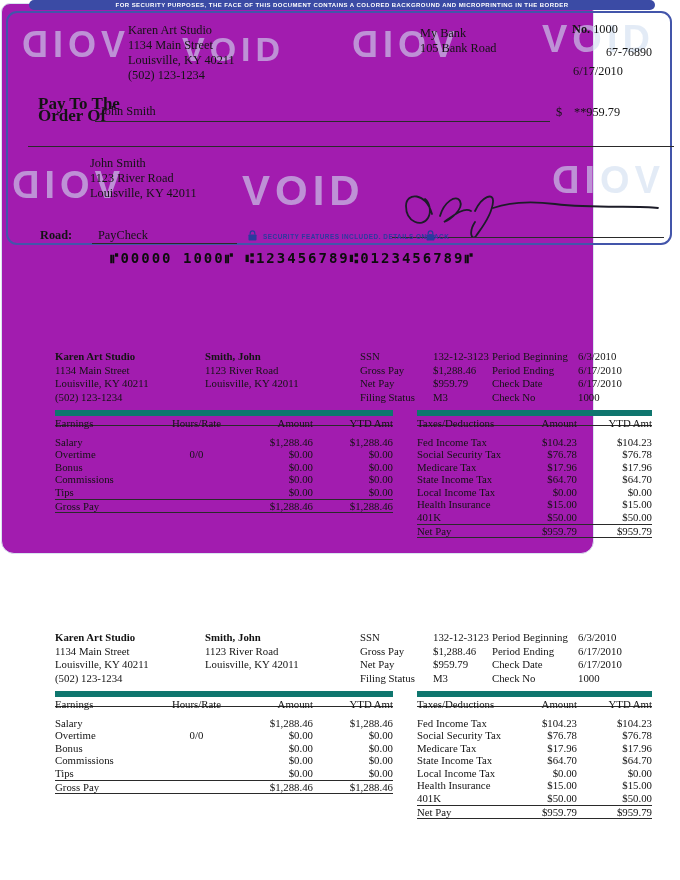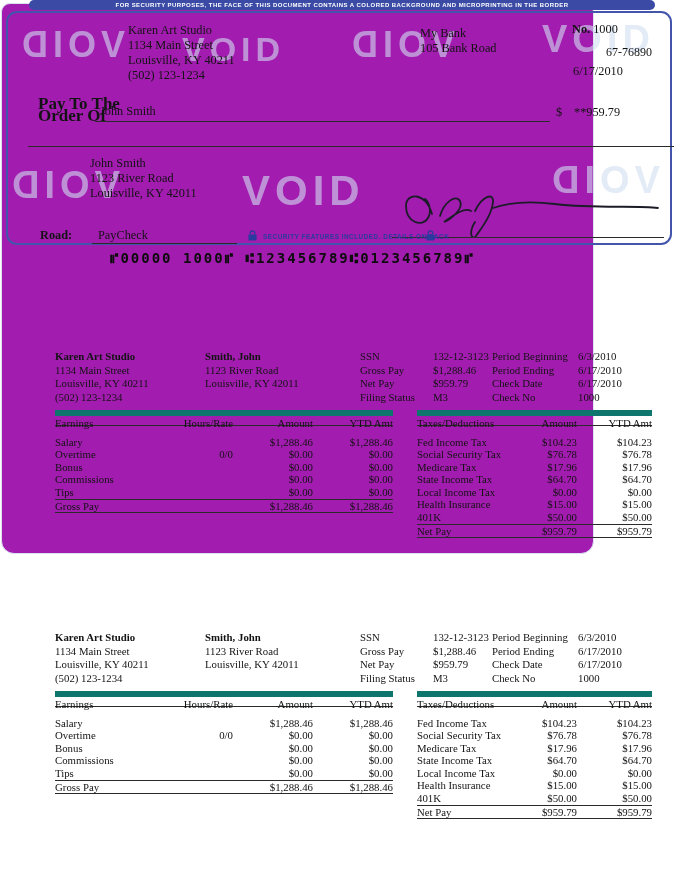--- a/index.html
+++ b/index.html
@@ -41,21 +41,21 @@
   .s-name{font-weight:bold}
   .ig1{position:absolute;left:360px;top:2px;display:grid;grid-template-columns:73px auto}
   .ig2{position:absolute;left:492px;top:2px;display:grid;grid-template-columns:86px auto}
   .tbl{position:absolute;top:62px}
   .tbl.earn{left:55px;width:338px}
   .tbl.tax{left:417px;width:235px}
   .tbl-head{display:flex;border-top:6px solid #0f766e;border-bottom:1px solid #2a2a2a;height:16px;line-height:15px}
   .tbl-gap{height:10px}
   .tr{display:flex;height:12.45px;line-height:12.45px}
   .tr-total{display:flex;height:14px;line-height:13px;border-top:1px solid #2a2a2a;border-bottom:1px solid #2a2a2a;margin-top:1px}
-  .earn .cl{width:105px}.earn .ch{width:73px;text-align:right}
+  .earn .cl{width:105px}.earn .ch{width:73px;text-align:center}
   .earn .ca{width:80px;text-align:right}.earn .cy{width:80px;text-align:right}
   .tax .cl{width:100px}.tax .ca{width:60px;text-align:right}.tax .cy{width:75px;text-align:right}
 </style>
 </head>
 <body>
 
 <div class="page">
 
   <div class="paper">
     <span class="wm m" style="left:15px;top:20px;font-size:36px">VOID</span>

